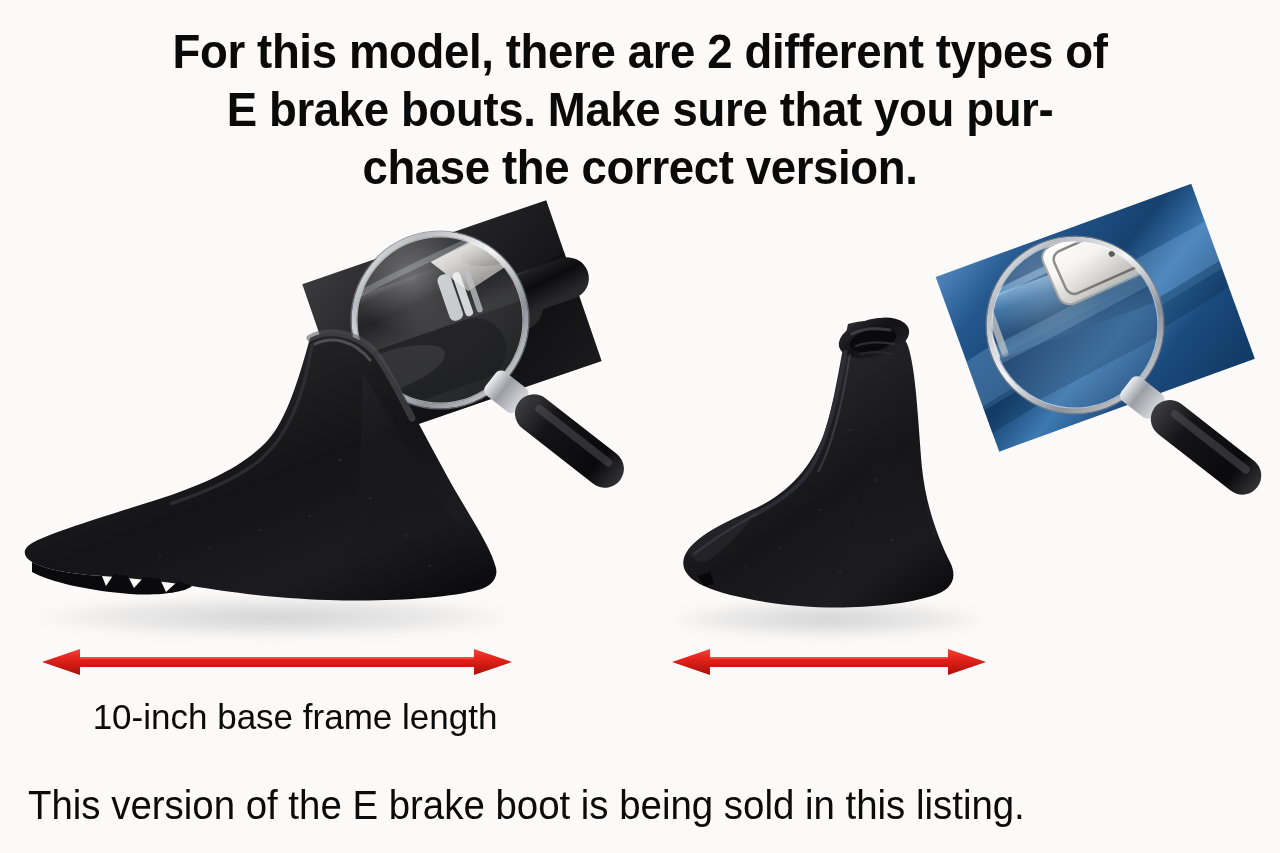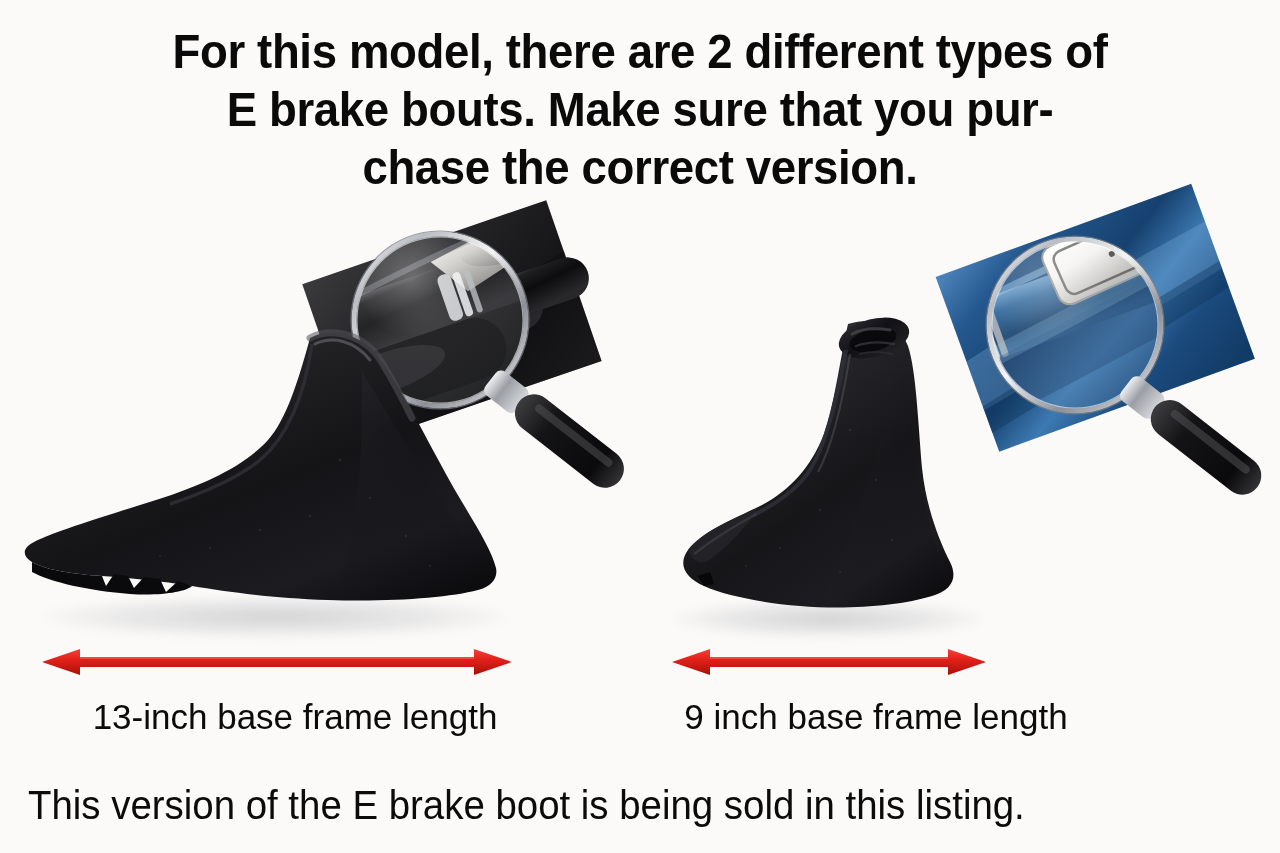--- a/index.html
+++ b/index.html
@@ -260,21 +260,21 @@
           <stop offset="0%" stop-color="#f0443a"></stop>
           <stop offset="40%" stop-color="#e2211a"></stop>
           <stop offset="100%" stop-color="#a81009"></stop>
         </linearGradient>
       </defs>
       <path d="M6 17 L44 4 L44 12 L438 12 L438 4 L476 17 L438 30 L438 22 L44 22 L44 30 Z" fill="url(#redGradL)"></path>
       <path d="M44 13 L438 13" stroke="#ff7a70" stroke-width="1.6" opacity="0.55"></path>
     </svg>
   </div>
 
-  <div class="caption left">13-inch base frame length</div>
+  <div class="caption left">10-inch base frame length</div>
 
   <div class="ground-shadow" style="left:672px; top:600px; width:312px; height:38px;"></div>
 
   <div class="photo-block" style="left:940px; top:195px; width:310px; height:370px;">
     <svg width="310" height="370" viewBox="0 0 310 370">
       <defs>
         <linearGradient id="blueCard" x1="0" y1="0" x2="0.9" y2="1">
           <stop offset="0%" stop-color="#4f86bd"></stop>
           <stop offset="18%" stop-color="#24588e"></stop>
           <stop offset="45%" stop-color="#16416f"></stop>
@@ -434,17 +434,16 @@
           <stop offset="0%" stop-color="#f0443a"></stop>
           <stop offset="40%" stop-color="#e2211a"></stop>
           <stop offset="100%" stop-color="#a81009"></stop>
         </linearGradient>
       </defs>
       <path d="M6 17 L44 4 L44 12 L282 12 L282 4 L320 17 L282 30 L282 22 L44 22 L44 30 Z" fill="url(#redGradR)"></path>
       <path d="M44 13 L282 13" stroke="#ff7a70" stroke-width="1.6" opacity="0.55"></path>
     </svg>
   </div>
 
-  <div class="caption right">9 inch base frame length</div>
 
   <div class="footer-line">This version of the E brake boot is being sold in this listing.</div>
 
 </div>
 
 </body></html>

